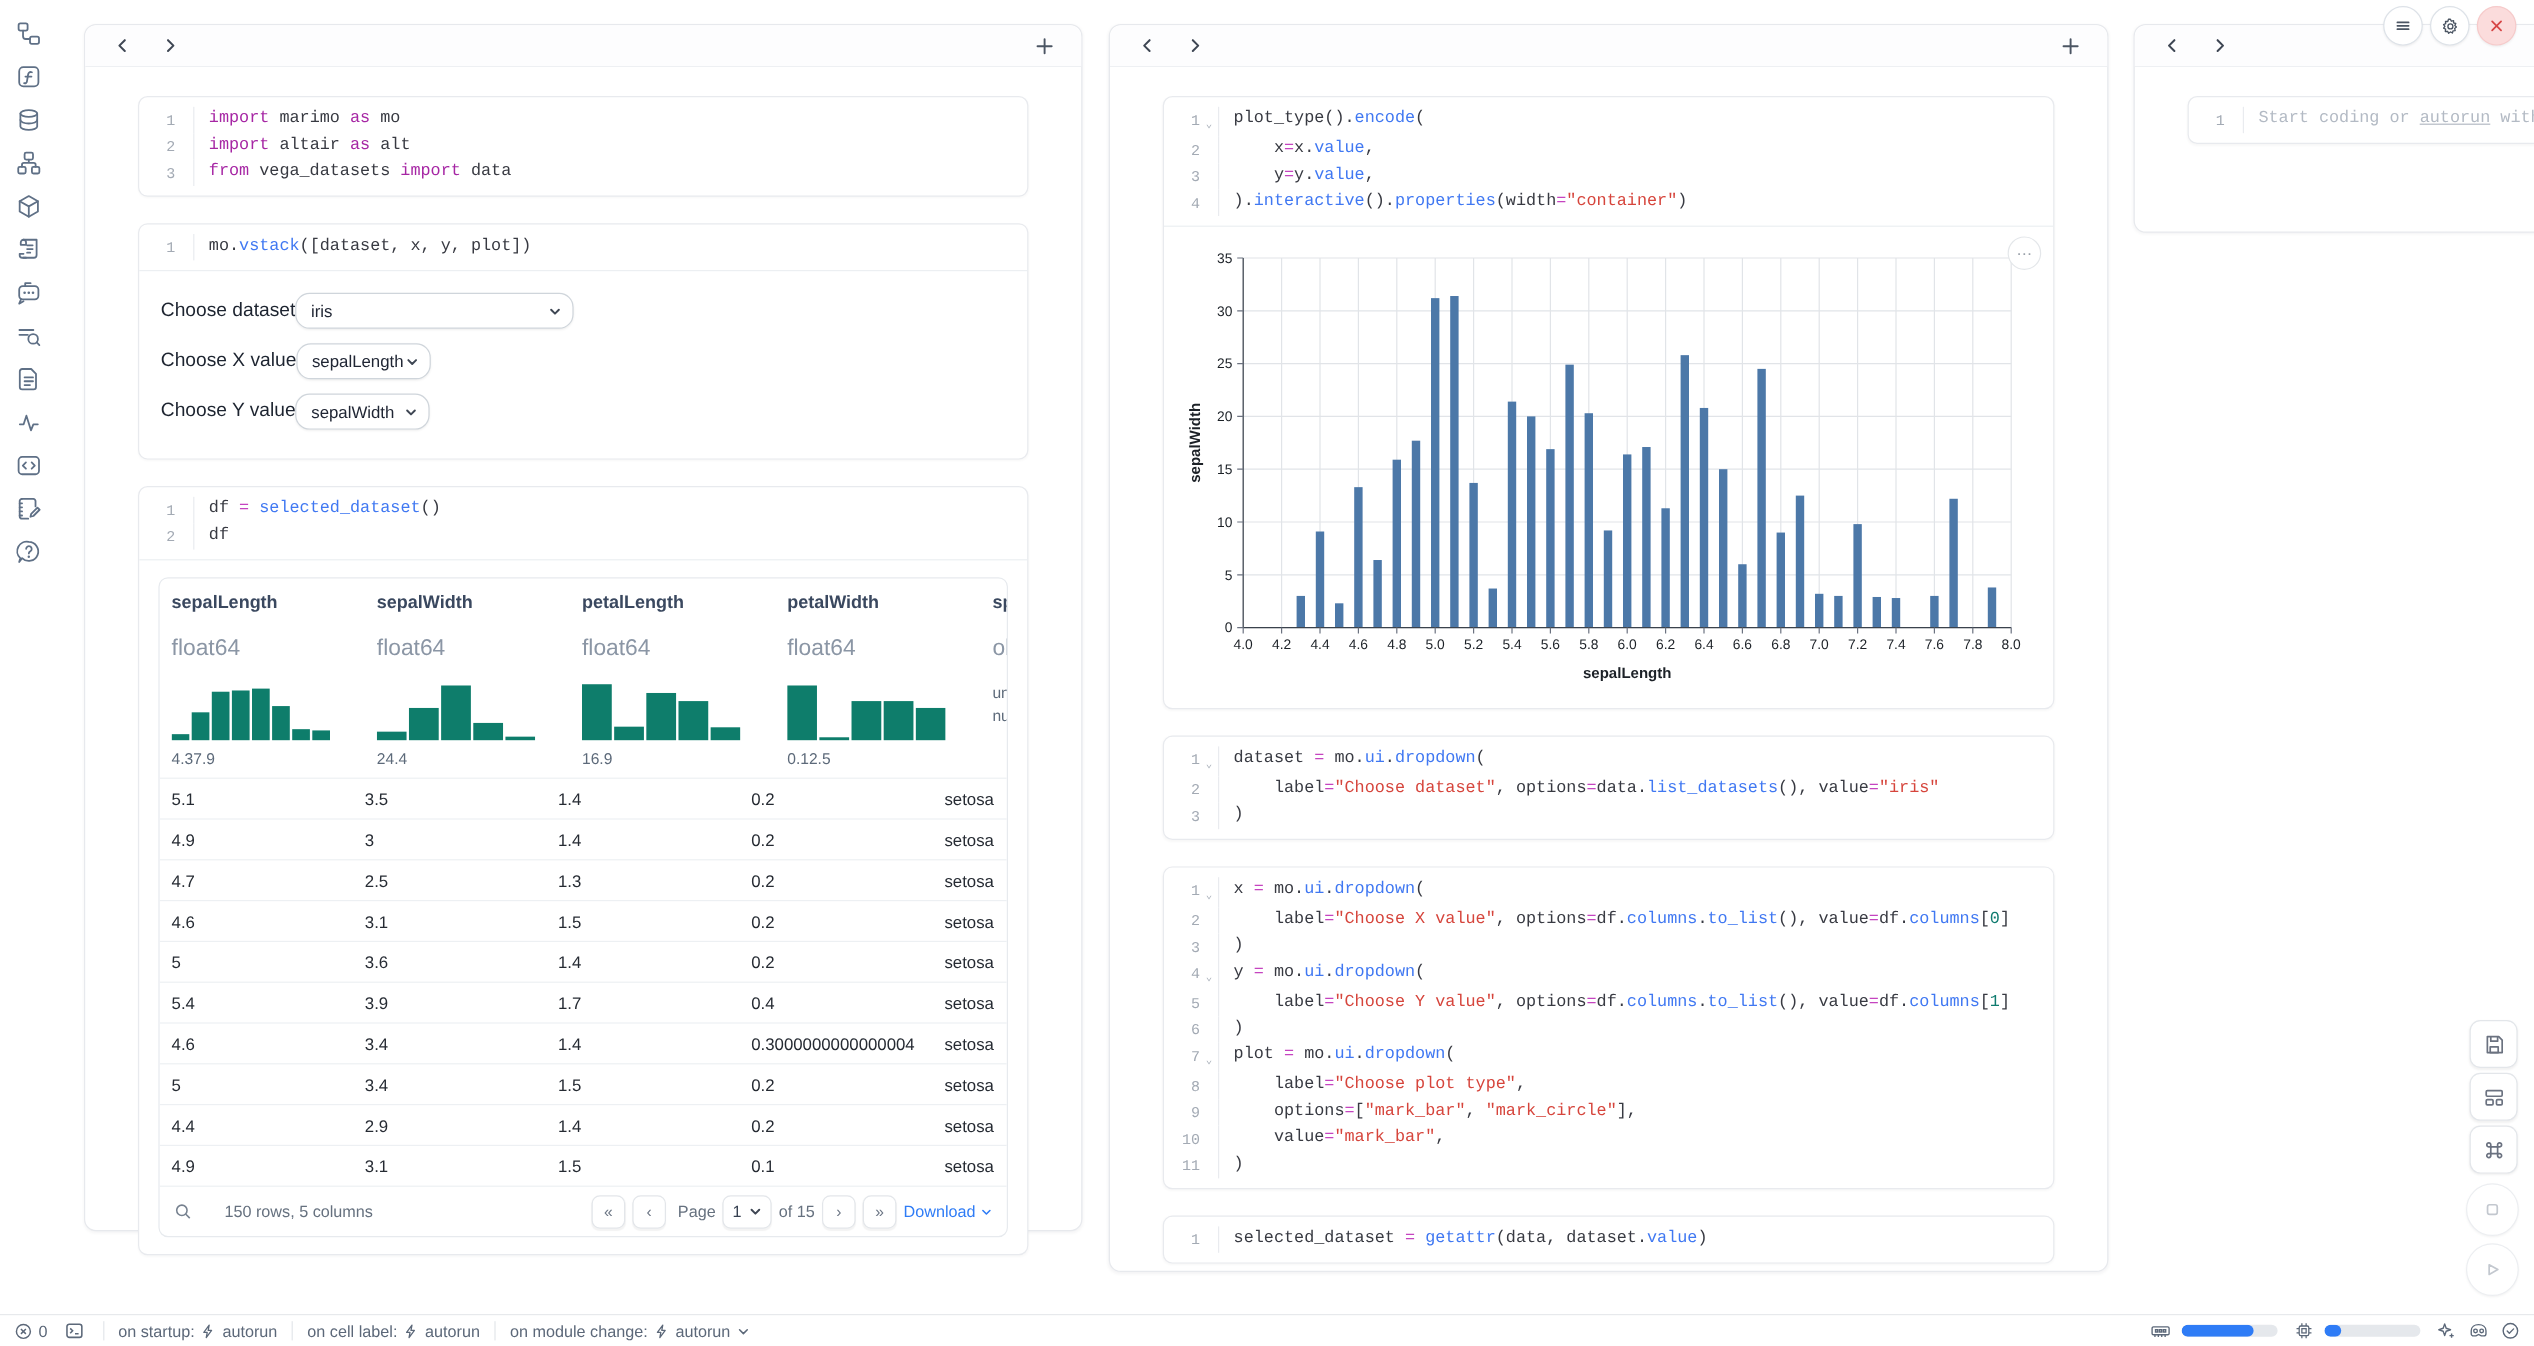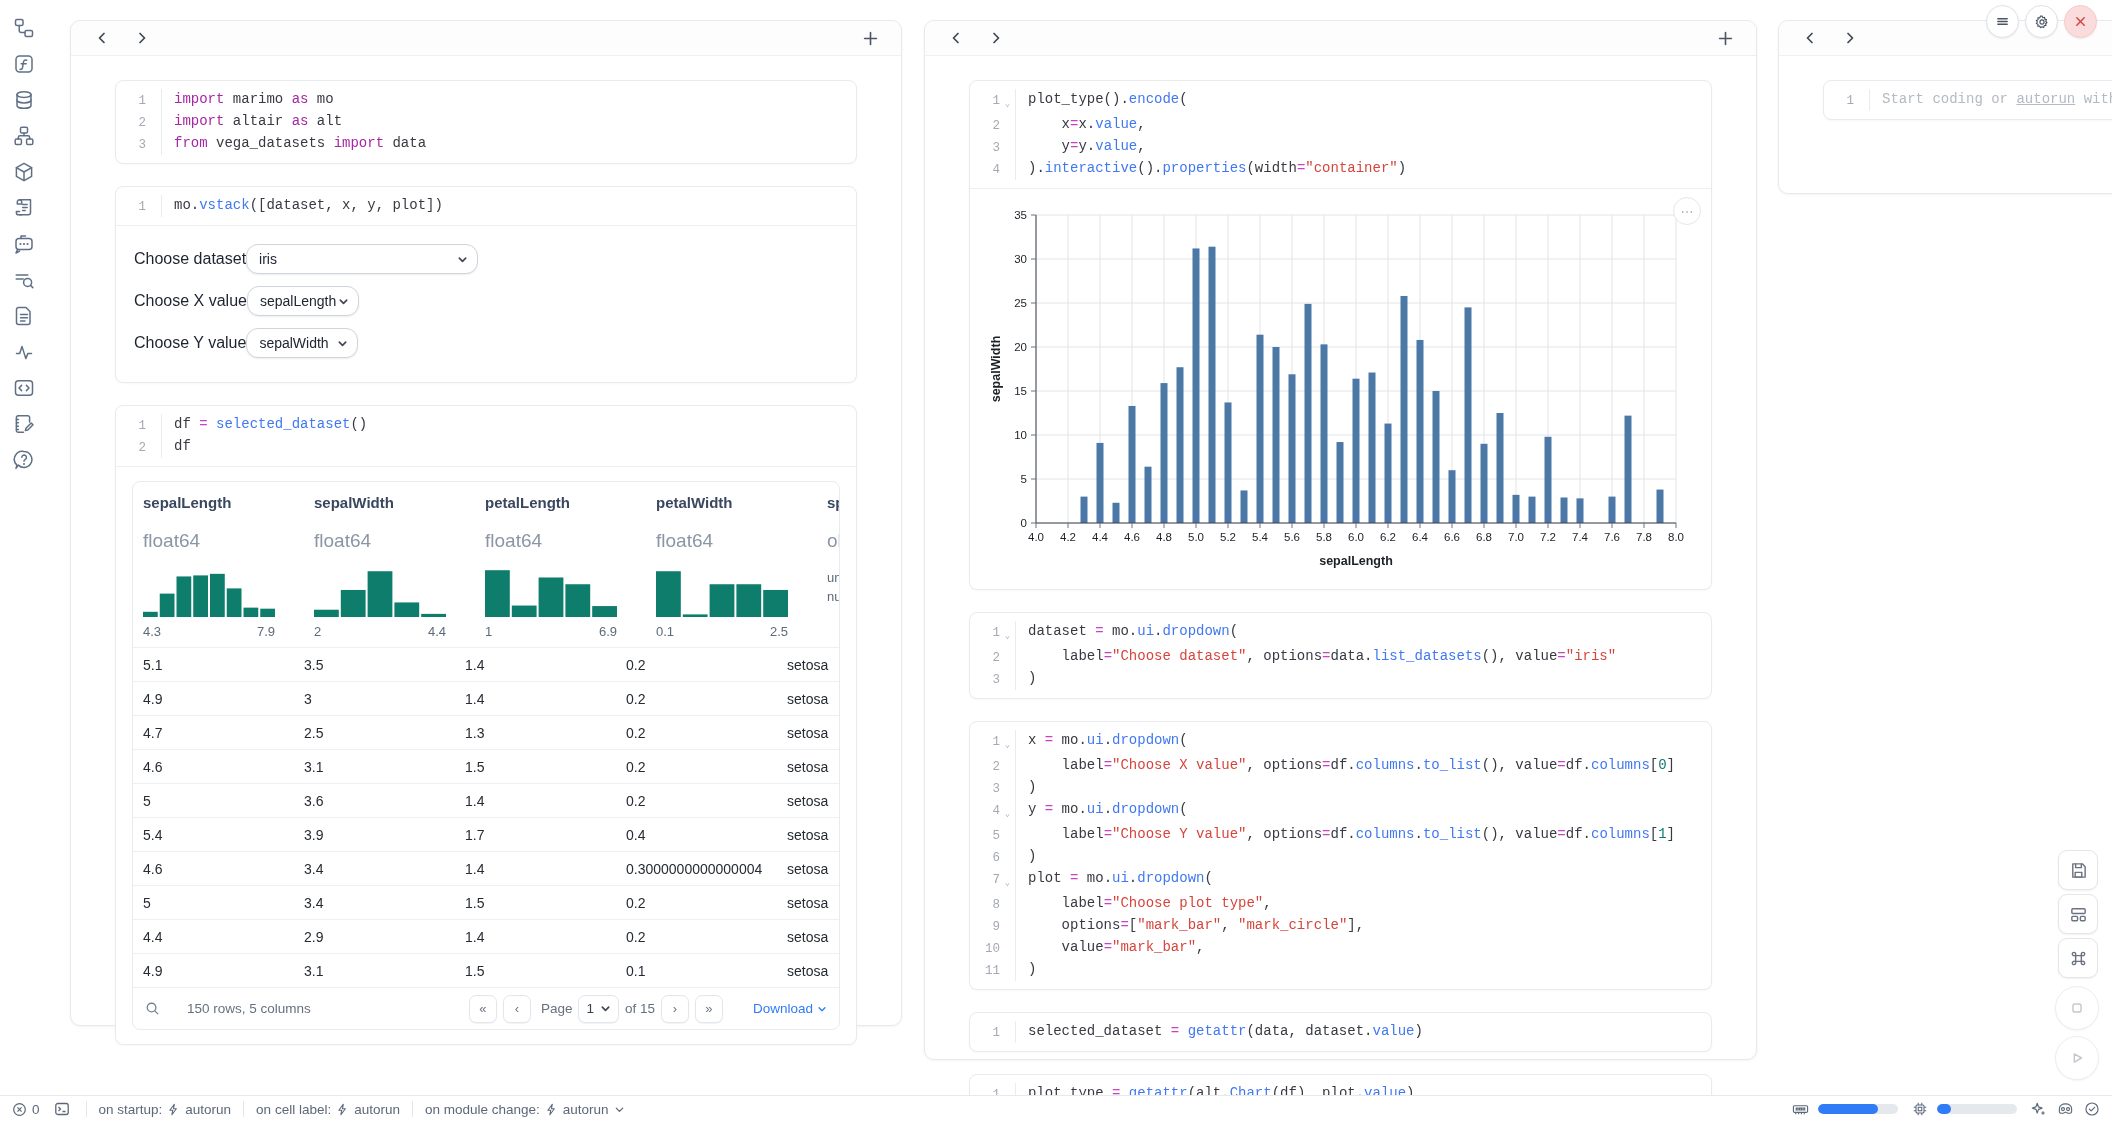--- a/index.html
+++ b/index.html
@@ -43,36 +43,36 @@
       justify-content:space-between;padding:0 9px 0 12px;font-size:14px;color:#202634;
       box-sizing:border-box;cursor:pointer}
   
   .tbl{border:1px solid #e7eaee;border-radius:8px;background:#fff;overflow:hidden}
   .thead{display:flex;overflow:hidden}
   .tcol{width:161px;flex:none;padding:12px 0 0 10px;overflow:hidden}
   .tcol:last-child{width:60px}
   .cname{font-weight:bold;font-size:15px;color:#3a485f;white-space:nowrap}
   .ctype{font-size:19px;color:#8b96a5;margin-top:19px;white-space:nowrap}
   .chist{margin-top:9px}
-  .crange{display:flex;justify-content:space-between;width:132px;font-size:13px;
+  .crange{display:flex;justify-content:flex-start;width:132px;font-size:13px;
           color:#5d6a7a;margin:3px 0 8px}
   .cstats{font-size:13px;color:#5d6a7a;margin-top:16px;line-height:19px;white-space:nowrap}
   .trow{display:flex;border-top:1px solid #edf0f3;height:33px;align-items:center;overflow:hidden}
   .tcell{width:161px;flex:none;padding-left:10px;font-size:14px;color:#262b33;
          white-space:nowrap;overflow:hidden;box-sizing:border-box}
   .tcell:last-child{width:60px}
   .tfoot{border-top:1px solid #edf0f3;height:41px;display:flex;align-items:center;
          padding:0 12px;font-size:13.5px;color:#66717f}
   .pgbtn{width:26px;height:26px;border:1px solid #e3e6ea;border-radius:7px;display:flex;
          align-items:center;justify-content:center;color:#6c7685;background:#fff;
          box-shadow:0 1px 1px rgba(0,0,0,.05);margin-left:6px;font-size:13px;cursor:pointer}
   .pgsel{height:26px;border:1px solid #e3e6ea;border-radius:7px;display:inline-flex;
          align-items:center;gap:6px;padding:0 7px;margin:0 6px;background:#fff;
          box-shadow:0 1px 1px rgba(0,0,0,.05);color:#374151;cursor:pointer}
-  .dl{color:#2f7cf6;margin-left:30px;display:inline-flex;align-items:center;gap:4px;cursor:pointer}
+  .dl{color:#2f7cf6;margin-left:6px;display:inline-flex;align-items:center;gap:4px;cursor:pointer}
   
   .circ{position:absolute;width:31px;height:31px;border-radius:50%;background:#fff;
         border:1px solid #dde2e8;box-shadow:0 1px 2px rgba(0,0,0,.07);display:flex;
         align-items:center;justify-content:center;color:#4b5563;cursor:pointer}
   .circ.close{background:#fbdcdc;border-color:#f6caca;color:#d64545}
   .ph-text{color:#b3bac4}
   .ph-link{text-decoration:underline}
   .fab{position:absolute;background:#fff;display:flex;align-items:center;justify-content:center;
        cursor:pointer}
   .fab.sq{width:38px;height:38px;border:1px solid #e3e6ea;border-radius:9px;color:#6b7280;
@@ -678,29 +678,20 @@
       </div>
       <div class="cell">
         <div class="code">
           <div class="cl">
             <span class="ln">1</span>
             <span class="fold"></span>
             <span class="src"><span class="tk-p">selected_dataset </span><span class="tk-o">=</span><span class="tk-p"> </span><span class="tk-f">getattr</span><span class="tk-p">(data, dataset.</span><span class="tk-f">value</span><span class="tk-p">)</span></span>
           </div>
         </div>
       </div>
-      <div class="cell">
-        <div class="code">
-          <div class="cl">
-            <span class="ln">1</span>
-            <span class="fold"></span>
-            <span class="src"><span class="tk-p">plot_type </span><span class="tk-o">=</span><span class="tk-p"> </span><span class="tk-f">getattr</span><span class="tk-p">(alt.</span><span class="tk-f">Chart</span><span class="tk-p">(df), plot.</span><span class="tk-f">value</span><span class="tk-p">)</span></span>
-          </div>
-        </div>
-      </div>
     </div>
 </section>
 
 <section class="panel" id="panel-right">
   <div class="phead">
     <span class="nav">
       <svg width="14" height="14" viewBox="0 0 14 14">
           <path d="M9 2.5L4.5 7L9 11.5" fill="none" stroke="currentColor" stroke-width="1.7" stroke-linecap="round" stroke-linejoin="round"></path>
         </svg>
       </span>

